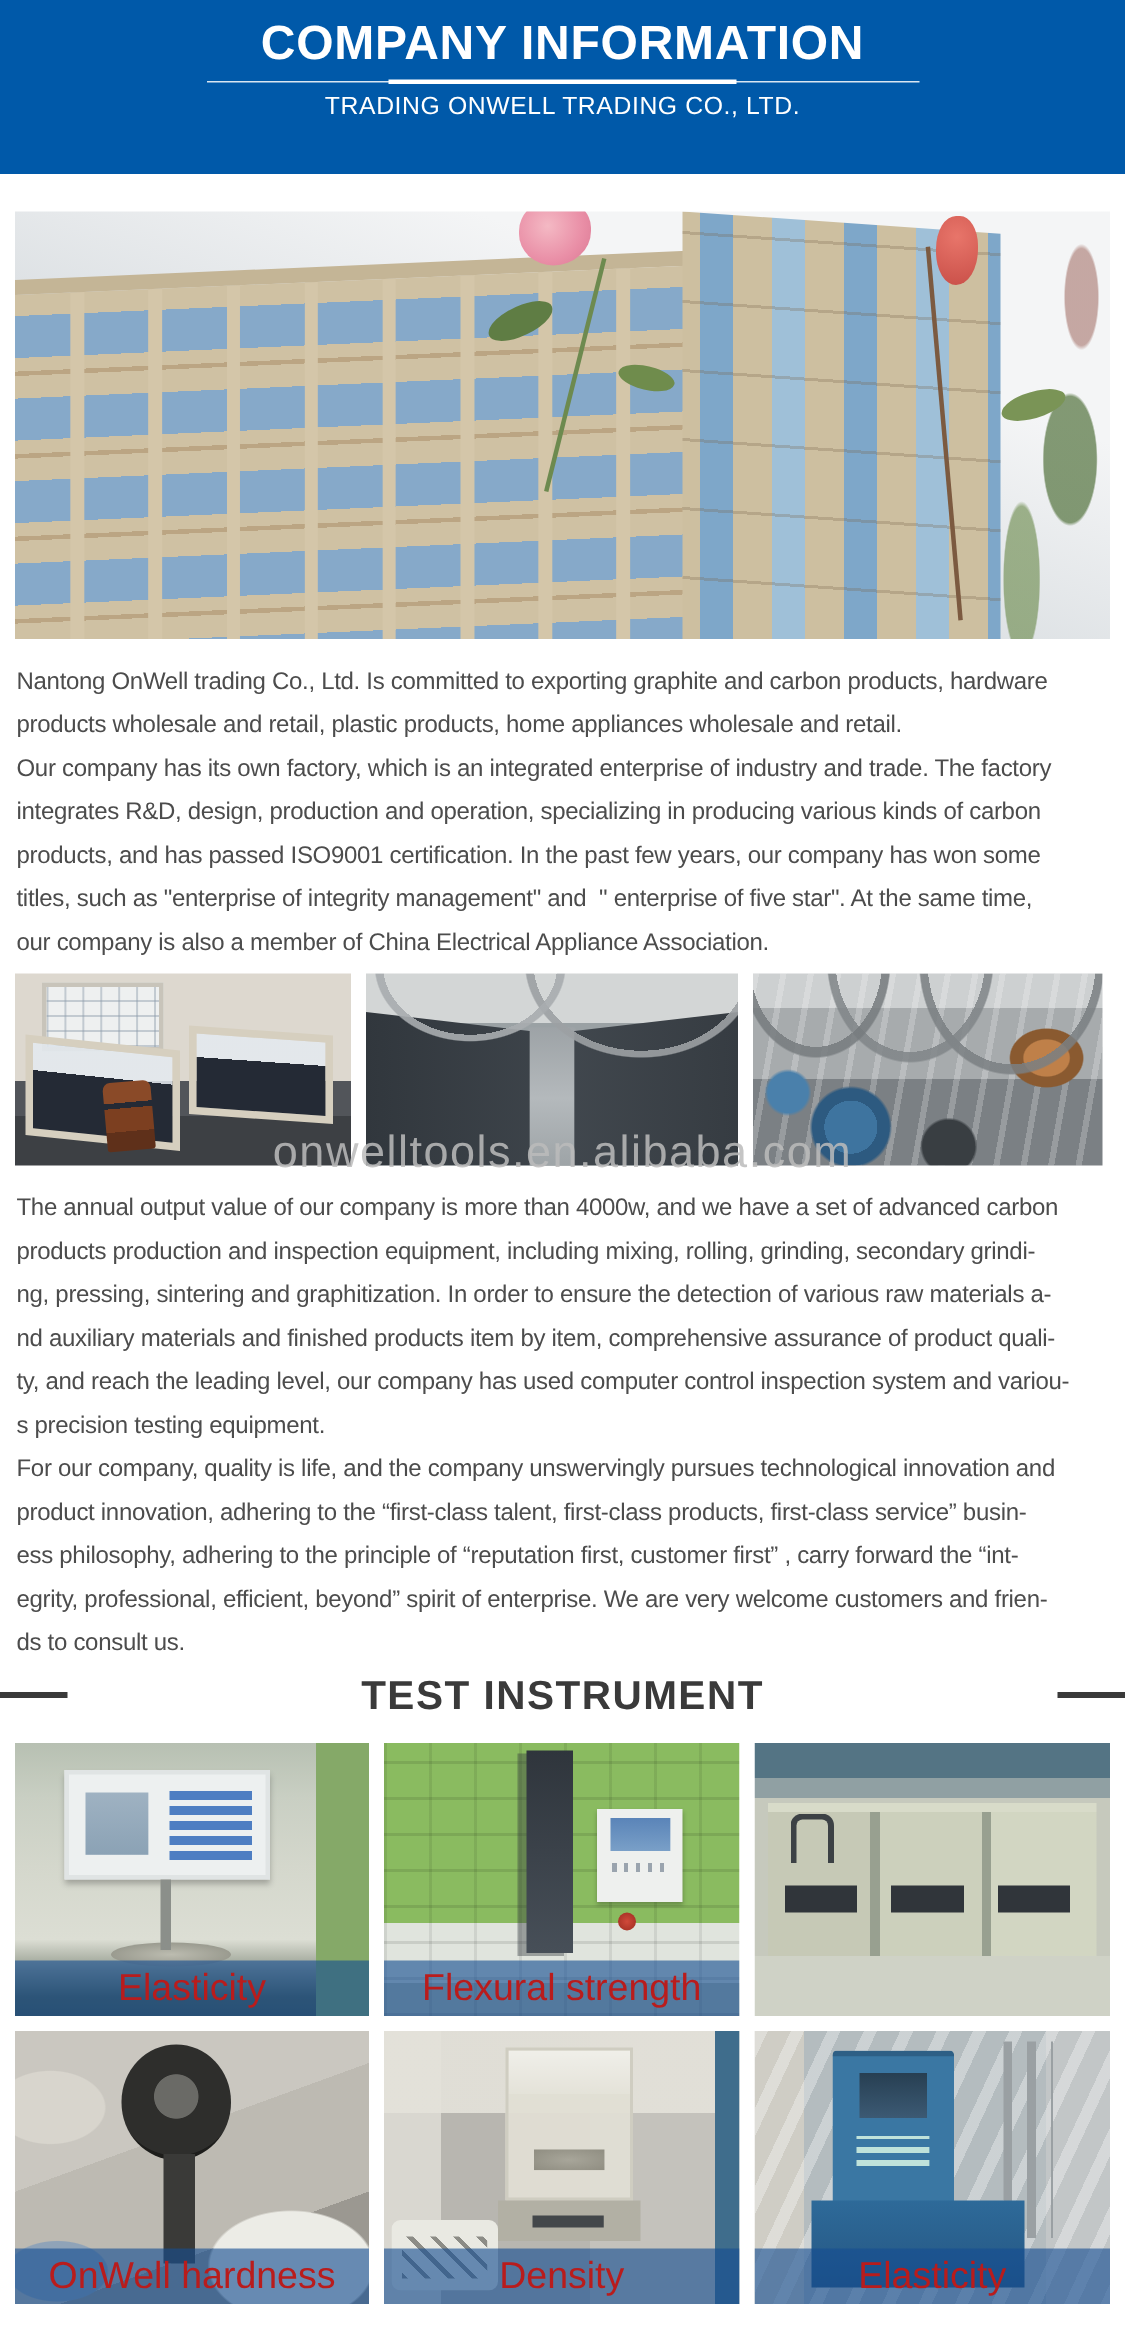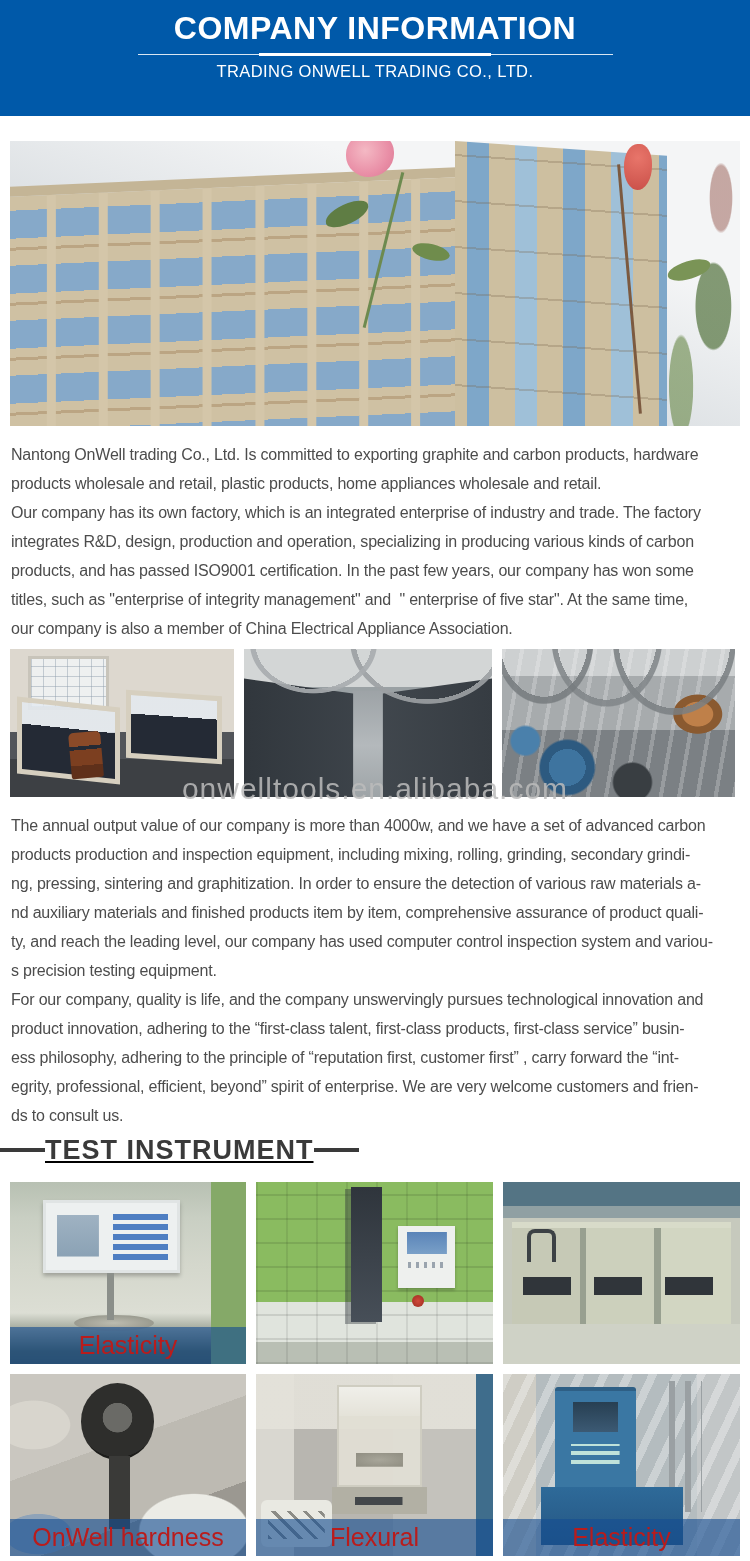--- a/index.html
+++ b/index.html
@@ -40,21 +40,21 @@
   .l1{left:43%;top:22%;width:46px;height:20px;transform:rotate(-20deg);}
   .l2{left:55%;top:36%;width:38px;height:16px;transform:rotate(18deg);background:#6f8c4c;}
   .l3{right:4%;top:42%;width:44px;height:18px;transform:rotate(-12deg);background:#7a9456;}
 
   
   .text-block{margin:0 10px;color:#4c4c4c;font-size:16px;line-height:29px;letter-spacing:-0.2px;white-space:pre;overflow:hidden;padding-left:1px;}
   .tb1{padding-top:6px;height:203px;}
   .tb2{padding-top:14px;height:319px;}
 
   
-  .photo-row{position:relative;margin:6px 10px 0 10px;height:148px;display:flex;gap:10px;}
+  .photo-row{position:relative;margin:6px 10px 0 10px;height:128px;display:flex;gap:10px;}
   .photo-row .photo{height:100%;}
   .p-office{width:224px;background:linear-gradient(180deg,#ddd8cf 0 56%,#52555a 56% 74%,#3d4044 74%);}
   .p-office::before{content:"";position:absolute;left:8%;top:5%;width:36%;height:36%;border:3px solid #c8c4ba;box-sizing:border-box;
     background:
       repeating-linear-gradient(90deg,rgba(140,155,170,.45) 0 1px,rgba(0,0,0,0) 1px 12px),
       repeating-linear-gradient(0deg,rgba(140,155,170,.45) 0 1px,rgba(0,0,0,0) 1px 10px),#eef0f0;}
   .cube{position:absolute;border:5px solid #d6cfbf;box-sizing:border-box;background:linear-gradient(180deg,rgba(228,234,240,.85) 0 32%,#242a35 32%);}
   .c1{left:3%;top:36%;width:46%;height:52%;transform:skewY(6deg);}
   .c2{left:52%;top:30%;width:43%;height:46%;transform:skewY(4deg);}
   .chair{position:absolute;left:27%;top:56%;width:32px;height:46px;border-radius:5px 5px 2px 2px;transform:rotate(-5deg);
@@ -81,21 +81,21 @@
       radial-gradient(92px 112px at 74% -6%,rgba(0,0,0,0) 56px,rgba(122,127,130,.85) 56px 61px,rgba(0,0,0,0) 62px);}
   .p-mach::after{content:"";position:absolute;inset:0;
     background:
       radial-gradient(circle at 28% 80%,#3e749f 0 9%,#2d5a80 9% 13%,rgba(0,0,0,0) 14%),
       radial-gradient(circle at 10% 62%,#4a80ab 0 6%,rgba(0,0,0,0) 7%),
       radial-gradient(circle at 56% 90%,#393e42 0 10%,rgba(0,0,0,0) 11%);}
   .watermark{position:absolute;left:50%;bottom:-9px;transform:translateX(-50%);z-index:3;
     font-size:30px;letter-spacing:1px;color:#bcbcbc;opacity:.85;white-space:nowrap;}
 
   
-  .section-head{height:36px;margin-top:2px;display:flex;align-items:center;justify-content:flex-start;text-decoration:underline;}
+  .section-head{height:36px;margin-top:2px;display:flex;align-items:center;justify-content:space-between;gap:26px;}
   .section-title{font-size:27px;font-weight:bold;letter-spacing:1px;color:#3a3a3a;}
   .dash{width:45px;height:4px;background:#3a3a3a;}
 
   
   .grid{margin:14px 10px 0;display:grid;grid-template-columns:236px 237px 237px;grid-auto-rows:182px;gap:10px;}
   .cell{position:relative;overflow:hidden;margin:0;}
   .band{position:absolute;left:0;right:0;bottom:0;height:37px;background:rgba(21,77,146,.62);
     display:flex;align-items:center;justify-content:center;color:#b91c1c;font-size:25px;z-index:2;}
   .iph{position:absolute;inset:0;}
 
@@ -237,41 +237,44 @@
       </div>
       <figcaption class="band">
         <span>Elasticity</span>
       </figcaption>
     </figure>
 
     <figure class="cell">
       <div class="iph i2">
         <span class="btn-red"></span>
       </div>
+      <figcaption class="band">
+        <span>Flexural strength</span>
+      </figcaption>
     </figure>
 
     <figure class="cell">
       <div class="iph i3">
         <span class="handle"></span>
       </div>
     </figure>
 
     <figure class="cell">
       <div class="iph i4"></div>
       <figcaption class="band">
         <span>OnWell hardness</span>
       </figcaption>
     </figure>
 
     <figure class="cell">
       <div class="iph i5">
         <span class="tub"></span>
       </div>
       <figcaption class="band">
-        <span>Flexural</span>
+        <span>Density</span>
       </figcaption>
     </figure>
 
     <figure class="cell">
       <div class="iph i6">
         <span class="cols"></span>
       </div>
       <figcaption class="band">
         <span>Elasticity</span>
       </figcaption>

